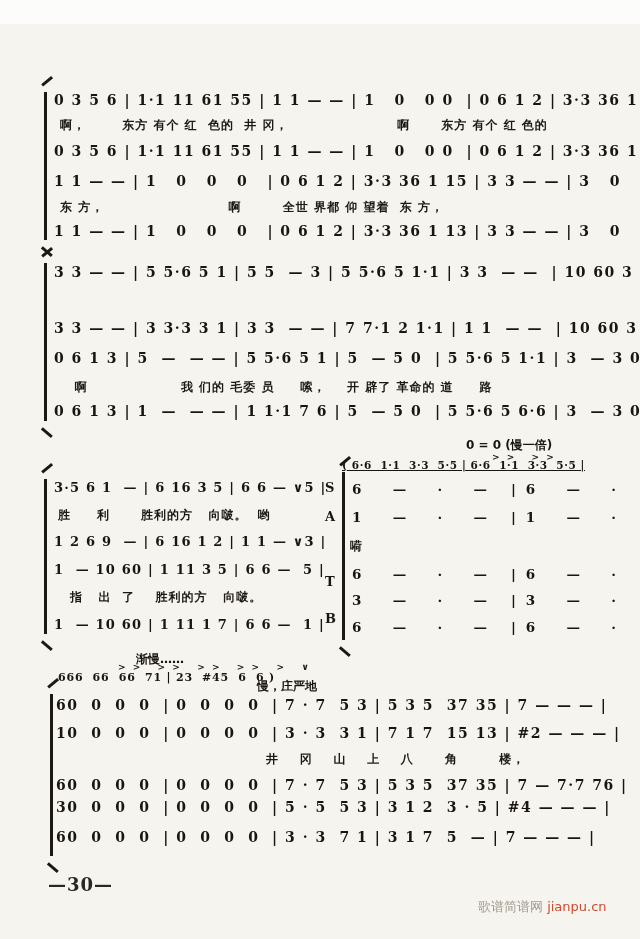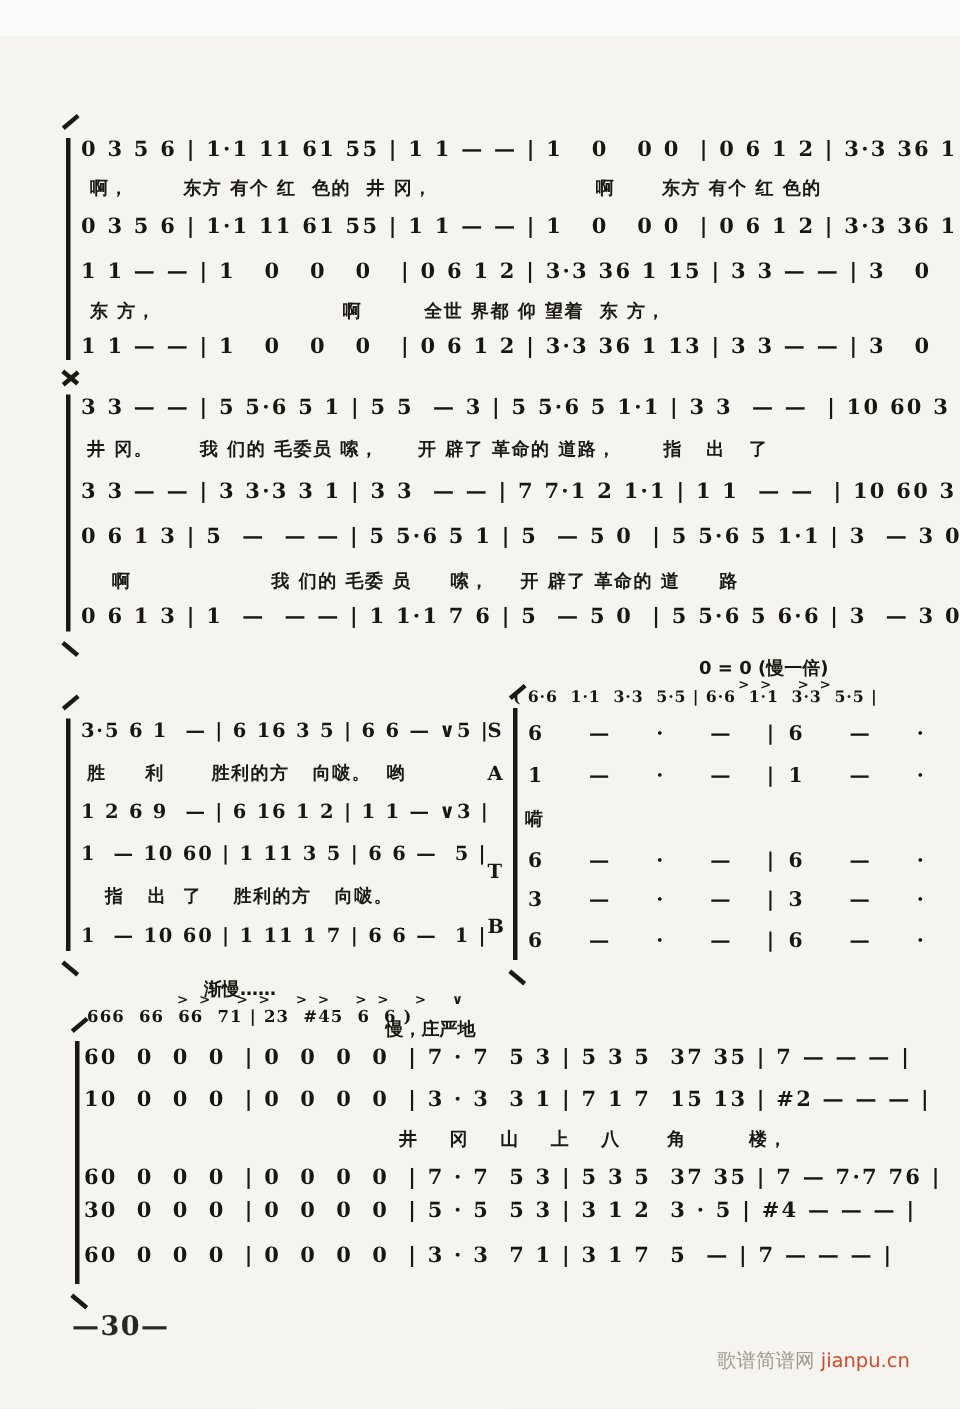--- a/index.html
+++ b/index.html
@@ -15,21 +15,21 @@
   .notes{
     position:absolute;
     font-family:"DejaVu Serif", serif;
     font-weight:700;
     white-space:pre;
     color:#19160f;
   }
   .n14{font-size:14px;letter-spacing:1.5px;}
   .n13{font-size:13px;letter-spacing:1.2px;}
   .nwide{font-size:13.5px;letter-spacing:2.5px;}
-  .cue{font-size:10.5px;letter-spacing:0.6px;}
+  .cue{font-size:10.5px;letter-spacing:0.6px;text-decoration:underline;}
   .cue-sm{font-size:11px;letter-spacing:0.8px;}
   .acc{font-size:9px;letter-spacing:2px;color:#19160f;font-weight:700;position:absolute;white-space:pre;font-family:"DejaVu Sans",sans-serif;}
   .lyr{
     position:absolute;
     font-family:"DejaVu Sans", sans-serif;
     font-weight:600;
     font-size:12px;
     white-space:pre;
     color:#1d1a14;
     letter-spacing:1px;
@@ -83,21 +83,20 @@
   <div class="brk" style="left:50px;top:694px;height:162px;"></div>
 
   <div class="notes n14" style="left:54px;top:92px;">0 3 5 6 | 1·1 11 61 55 | 1 1 — — | 1   0   0 0  | 0 6 1 2 | 3·3 36 1 15 |</div>
   <div class="lyr" style="left:60px;top:117px;">啊，       东方 有个 红  色的  井 冈，                     啊      东方 有个 红 色的</div>
   <div class="notes n14" style="left:54px;top:143px;">0 3 5 6 | 1·1 11 61 55 | 1 1 — — | 1   0   0 0  | 0 6 1 2 | 3·3 36 1 61 |</div>
   <div class="notes n14" style="left:54px;top:173px;">1 1 — — | 1   0   0   0   | 0 6 1 2 | 3·3 36 1 15 | 3 3 — — | 3   0   0 0  |</div>
   <div class="lyr" style="left:60px;top:199px;">东 方，                        啊        全世 界都 仰 望着  东 方，</div>
   <div class="notes n14" style="left:54px;top:223px;">1 1 — — | 1   0   0   0   | 0 6 1 2 | 3·3 36 1 13 | 3 3 — — | 3   0   0 0  |</div>
 
   <div class="notes n14" style="left:54px;top:264px;">3 3 — — | 5 5·6 5 1 | 5 5  — 3 | 5 5·6 5 1·1 | 3 3  — —  | 10 60 3 · 5 |</div>
-  <div class="lyr" style="left:58px;top:291px;">井 冈。      我 们的 毛委员 嗦，     开 辟了 革命的 道路，      指   出   了</div>
   <div class="notes n14" style="left:54px;top:320px;">3 3 — — | 3 3·3 3 1 | 3 3  — — | 7 7·1 2 1·1 | 1 1  — —  | 10 60 3  — |</div>
   <div class="notes n14" style="left:54px;top:350px;">0 6 1 3 | 5  —  — — | 5 5·6 5 1 | 5  — 5 0  | 5 5·6 5 1·1 | 3  — 3 0 |</div>
   <div class="lyr" style="left:54px;top:379px;">    啊                  我 们的 毛委 员     嗦，    开 辟了 革命的 道     路</div>
   <div class="notes n14" style="left:54px;top:403px;">0 6 1 3 | 1  —  — — | 1 1·1 7 6 | 5  — 5 0  | 5 5·6 5 6·6 | 3  — 3 0 |</div>
 
   <div class="notes n13" style="left:54px;top:480px;">3·5 6 1  — | 6 16 3 5 | 6 6 — ∨5 |</div>
   <div class="lyr" style="left:58px;top:507px;">胜     利      胜利的方   向啵。  哟</div>
   <div class="notes n13" style="left:54px;top:534px;">1 2 6 9  — | 6 16 1 2 | 1 1 — ∨3 |</div>
   <div class="notes n13" style="left:54px;top:562px;">1  — 10 60 | 1 11 3 5 | 6 6 —  5 |</div>
   <div class="lyr" style="left:70px;top:589px;text-align:right;">指   出  了    胜利的方   向啵。</div>

